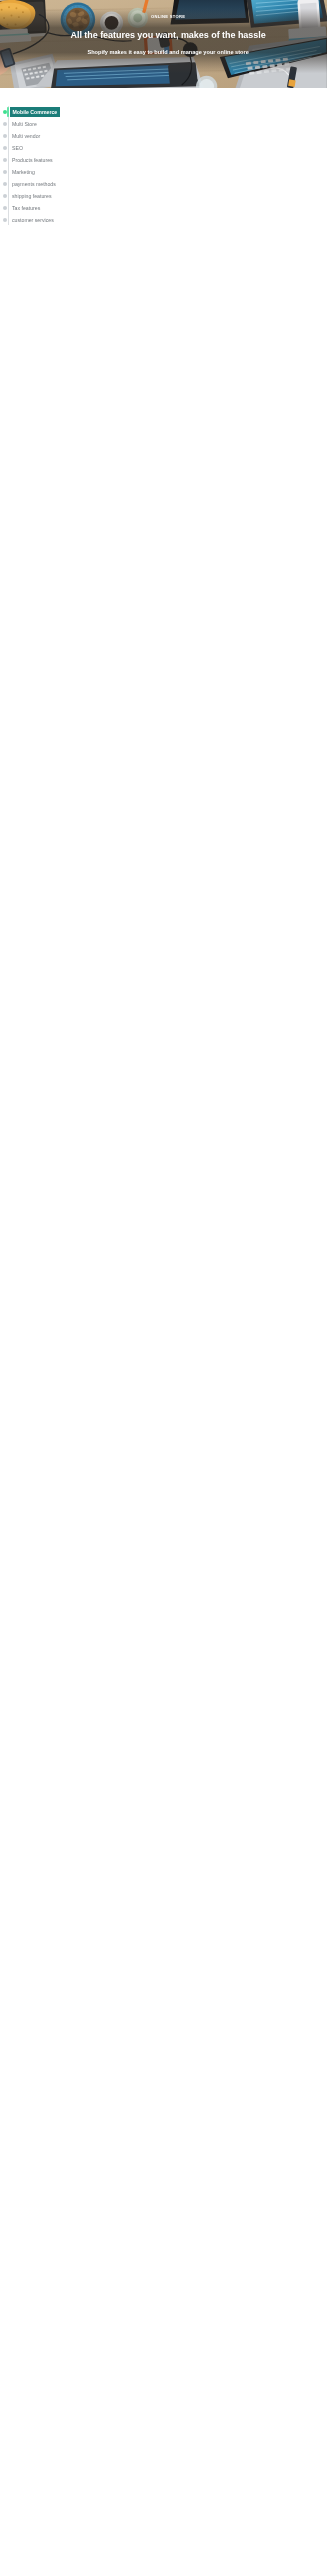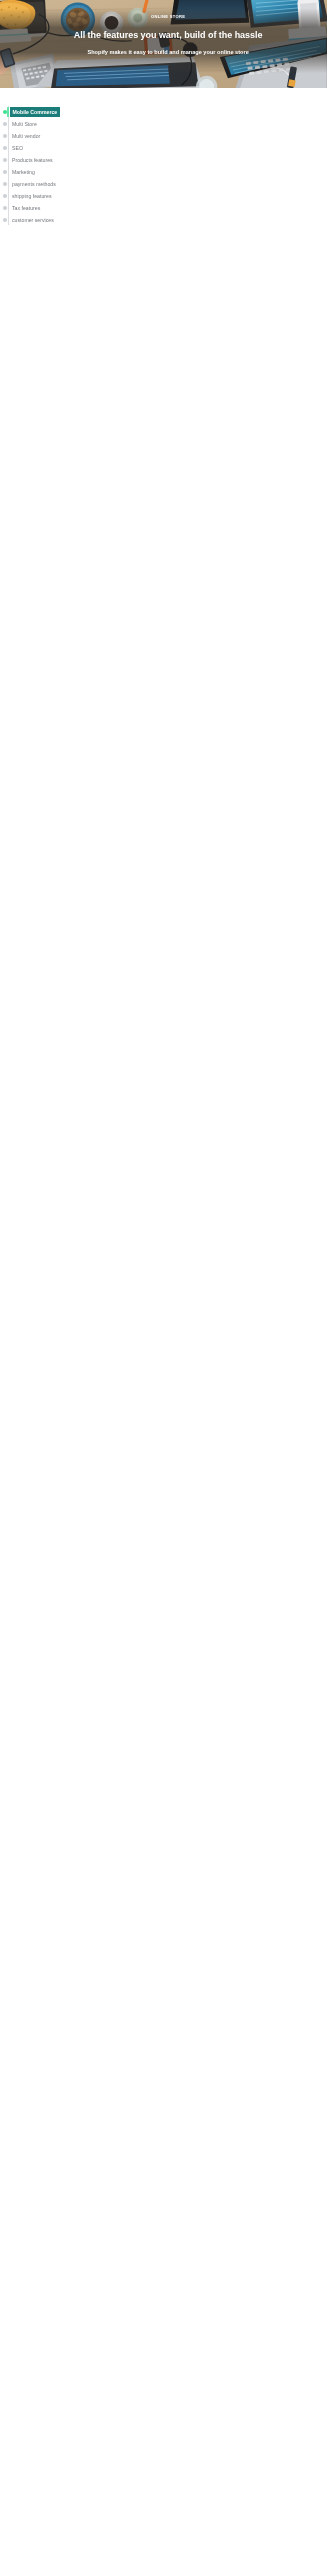--- a/index.html
+++ b/index.html
@@ -226,21 +226,21 @@
     <rect x="352" y="98" width="8" height="8" fill="#e8a33c" transform="rotate(10 356 102)"></rect>
     <path d="M330 84 C 340 82 348 86 352 92" fill="none" stroke="#f0f1f3" stroke-width="1.4"></path>
 
     <circle cx="252" cy="106" r="13" fill="#cfd8dd" opacity=".85"></circle>
     <circle cx="252" cy="106" r="9" fill="#e4ecef" opacity=".85"></circle>
 
     <rect x="0" y="10" width="400" height="80" fill="url(#dark)"></rect>
   </svg>
   <div class="hero-txt">
     <div class="hero-eyebrow">ONLINE STORE</div>
-    <div class="hero-h1">All the features you want, build of the hassle</div>
+    <div class="hero-h1">All the features you want, makes of the hassle</div>
     <div class="hero-sub">Shopify makes it easy to build and manage your online store</div>
   </div>
 </div>
 
 <nav class="sidenav">
   <div class="nav-rail"></div>
   <div class="nav-item active">
       <span class="nav-dot"></span>
       <span class="nav-bar"></span>
       <span class="nav-label">Mobile Commerce</span>

